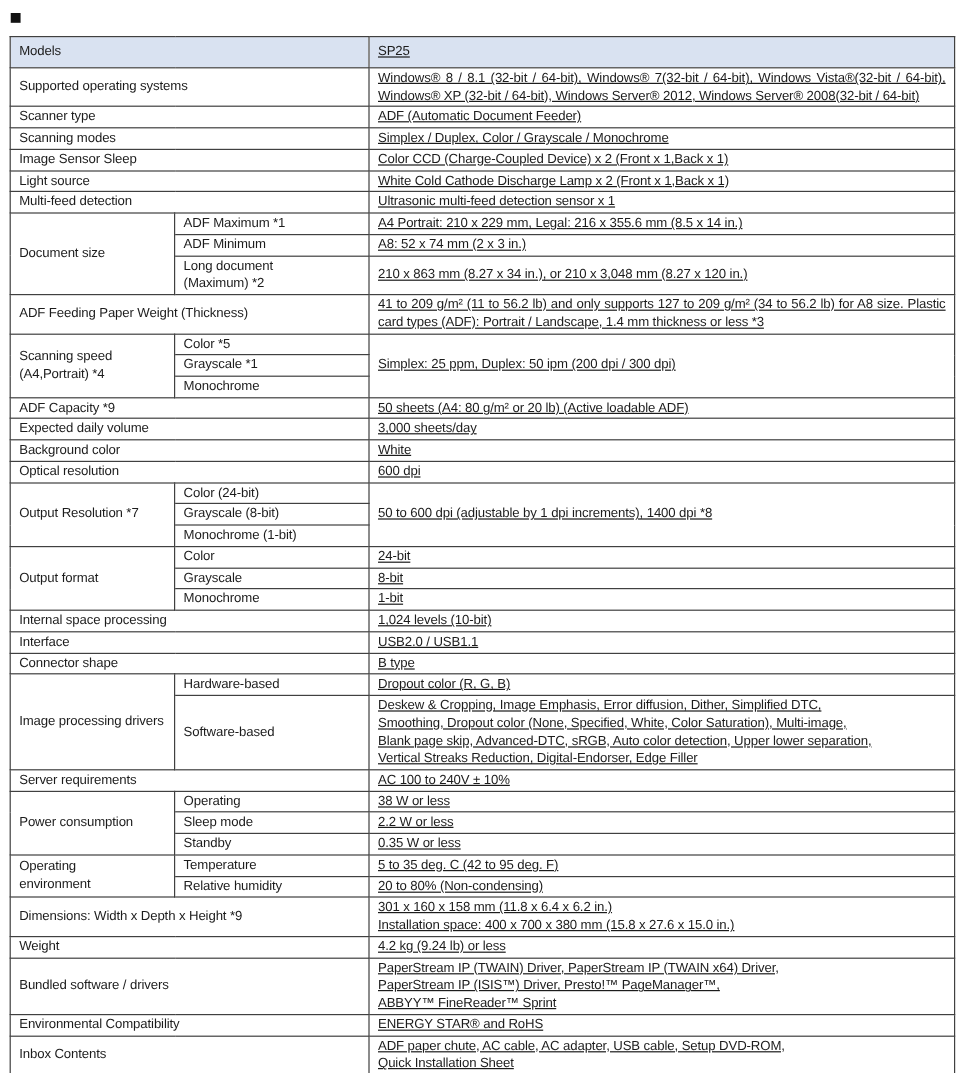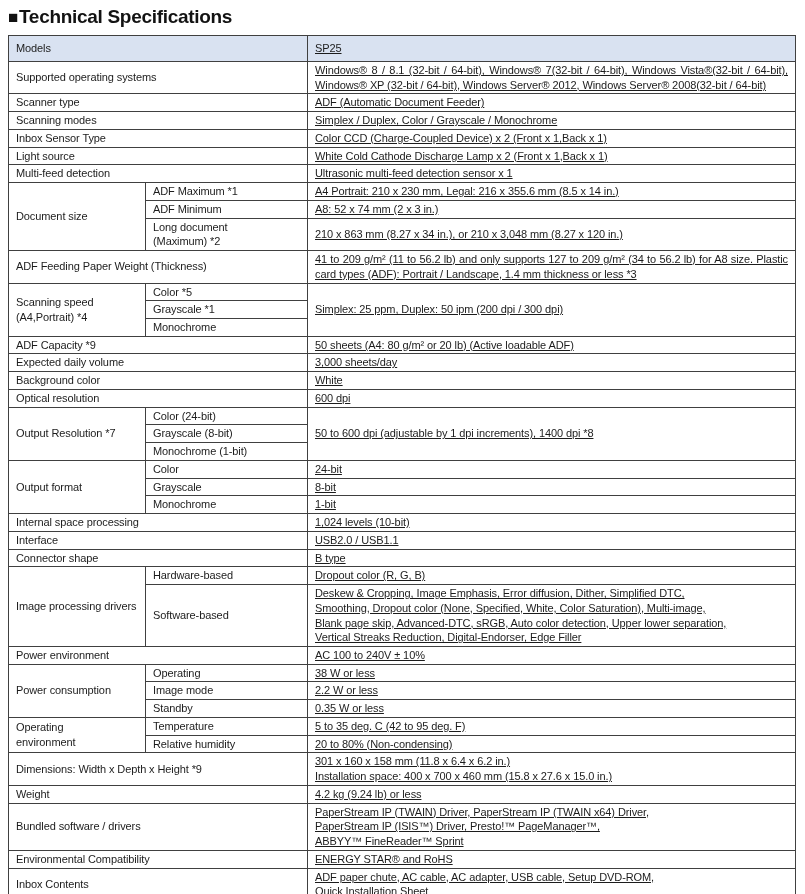--- a/index.html
+++ b/index.html
@@ -37,21 +37,20 @@
   td.label, td.sublabel{white-space:pre-line;}
   td.value{white-space:pre-line;text-decoration:underline;}
   td.justify{text-align:justify;}
 </style>
 </head>
 <body>
 
 <div class="page">
   <div class="title">
     <span class="bullet">■</span>
-      <span>Technical Specifications</span>
   </div>
 
   <table class="spec">
     <colgroup>
       <col style="width:137px">
       <col style="width:162px">
       <col style="width:488px">
     </colgroup>
     <tbody id="spec-tbody">
       <tr class="hdr">
@@ -64,35 +63,35 @@
         </tr>
         <tr>
           <td class="label" colspan="2">Scanner type</td>
           <td class="value">ADF (Automatic Document Feeder)</td>
         </tr>
         <tr>
           <td class="label" colspan="2">Scanning modes</td>
           <td class="value">Simplex / Duplex, Color / Grayscale / Monochrome</td>
         </tr>
         <tr>
-          <td class="label" colspan="2">Inbox Sensor Type</td>
+          <td class="label" colspan="2">Image Sensor Sleep</td>
           <td class="value">Color CCD (Charge-Coupled Device) x 2 (Front x 1,Back x 1)</td>
         </tr>
         <tr>
           <td class="label" colspan="2">Light source</td>
           <td class="value">White Cold Cathode Discharge Lamp x 2 (Front x 1,Back x 1)</td>
         </tr>
         <tr>
           <td class="label" colspan="2">Multi-feed detection</td>
           <td class="value">Ultrasonic multi-feed detection sensor x 1</td>
         </tr>
         <tr>
           <td class="label" rowspan="3">Document size</td>
           <td class="sublabel">ADF Maximum *1</td>
-          <td class="value">A4 Portrait: 210 x 230 mm, Legal: 216 x 355.6 mm (8.5 x 14 in.)</td>
+          <td class="value">A4 Portrait: 210 x 229 mm, Legal: 216 x 355.6 mm (8.5 x 14 in.)</td>
         </tr>
         <tr>
           <td class="sublabel">ADF Minimum</td>
           <td class="value">A8: 52 x 74 mm (2 x 3 in.)</td>
         </tr>
         <tr>
           <td class="sublabel">Long document
 (Maximum) *2</td>
           <td class="value">210 x 863 mm (8.27 x 34 in.), or 210 x 3,048 mm (8.27 x 120 in.)</td>
         </tr>
@@ -170,50 +169,50 @@
           <td class="value">Dropout color (R, G, B)</td>
         </tr>
         <tr>
           <td class="sublabel">Software-based</td>
           <td class="value">Deskew &amp; Cropping, Image Emphasis, Error diffusion, Dither, Simplified DTC,
 Smoothing, Dropout color (None, Specified, White, Color Saturation), Multi-image,
 Blank page skip, Advanced-DTC, sRGB, Auto color detection, Upper lower separation,
 Vertical Streaks Reduction, Digital-Endorser, Edge Filler</td>
         </tr>
         <tr>
-          <td class="label" colspan="2">Power environment</td>
+          <td class="label" colspan="2">Server requirements</td>
           <td class="value">AC 100 to 240V ± 10%</td>
         </tr>
         <tr>
           <td class="label" rowspan="3">Power consumption</td>
           <td class="sublabel">Operating</td>
           <td class="value">38 W or less</td>
         </tr>
         <tr>
-          <td class="sublabel">Image mode</td>
+          <td class="sublabel">Sleep mode</td>
           <td class="value">2.2 W or less</td>
         </tr>
         <tr>
           <td class="sublabel">Standby</td>
           <td class="value">0.35 W or less</td>
         </tr>
         <tr>
           <td class="label" rowspan="2">Operating
 environment</td>
           <td class="sublabel">Temperature</td>
           <td class="value">5 to 35 deg. C (42 to 95 deg. F)</td>
         </tr>
         <tr>
           <td class="sublabel">Relative humidity</td>
           <td class="value">20 to 80% (Non-condensing)</td>
         </tr>
         <tr>
           <td class="label" colspan="2">Dimensions: Width x Depth x Height *9</td>
           <td class="value">301 x 160 x 158 mm (11.8 x 6.4 x 6.2 in.)
-Installation space: 400 x 700 x 460 mm (15.8 x 27.6 x 15.0 in.)</td>
+Installation space: 400 x 700 x 380 mm (15.8 x 27.6 x 15.0 in.)</td>
         </tr>
         <tr>
           <td class="label" colspan="2">Weight</td>
           <td class="value">4.2 kg (9.24 lb) or less</td>
         </tr>
         <tr>
           <td class="label" colspan="2">Bundled software / drivers</td>
           <td class="value">PaperStream IP (TWAIN) Driver, PaperStream IP (TWAIN x64) Driver,
 PaperStream IP (ISIS™) Driver, Presto!™ PageManager™,
 ABBYY™ FineReader™ Sprint</td>

